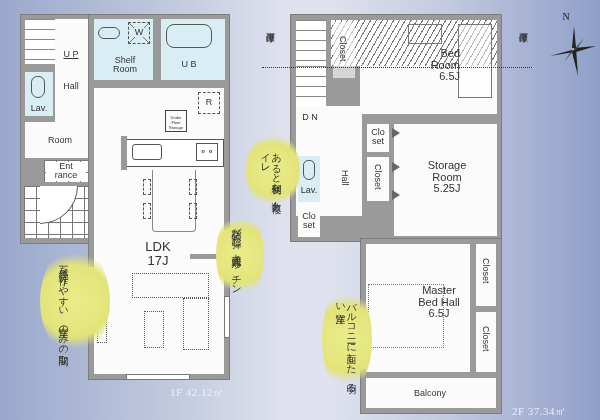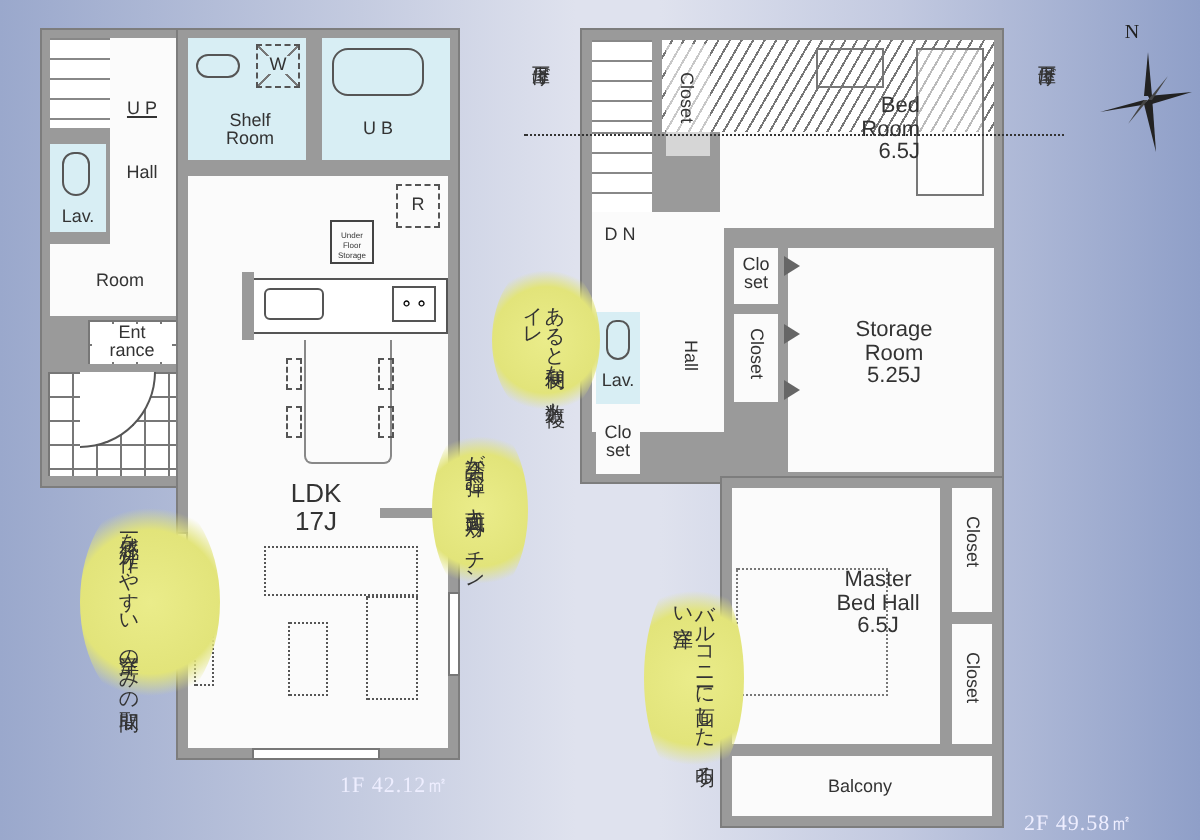--- a/index.html
+++ b/index.html
@@ -179,21 +179,21 @@
     <span>6.5J</span>
   </div>
   <div class="floor" style="left:476px;top:244px;width:20px;height:62px;"></div>
   <div class="lbl lbl-sm vlabel" style="left:481px;top:258px;">Closet</div>
   <div class="floor" style="left:476px;top:312px;width:20px;height:60px;"></div>
   <div class="lbl lbl-sm vlabel" style="left:481px;top:326px;">Closet</div>
 
   <div class="floor" style="left:366px;top:378px;width:130px;height:30px;"></div>
   <div class="lbl lbl-sm" style="left:400px;top:389px;width:60px;">Balcony</div>
 
-  <div class="area" style="left:512px;top:404px;">2F 49.58㎡</div>
+  <div class="area" style="left:512px;top:404px;">2F 37.34㎡</div>
 </div>
 
 <div class="bubble" style="left:246px;top:130px;width:54px;height:80px;"></div>
 <div class="note" style="left:260px;top:146px;height:60px;">
   <span>あると便利な</span>
   <span>複数トイレ</span>
 </div>
 <div class="bubble" style="left:322px;top:284px;width:50px;height:110px;"></div>
 <div class="note" style="left:335px;top:296px;height:92px;">
   <span>バルコニーに面した</span>

